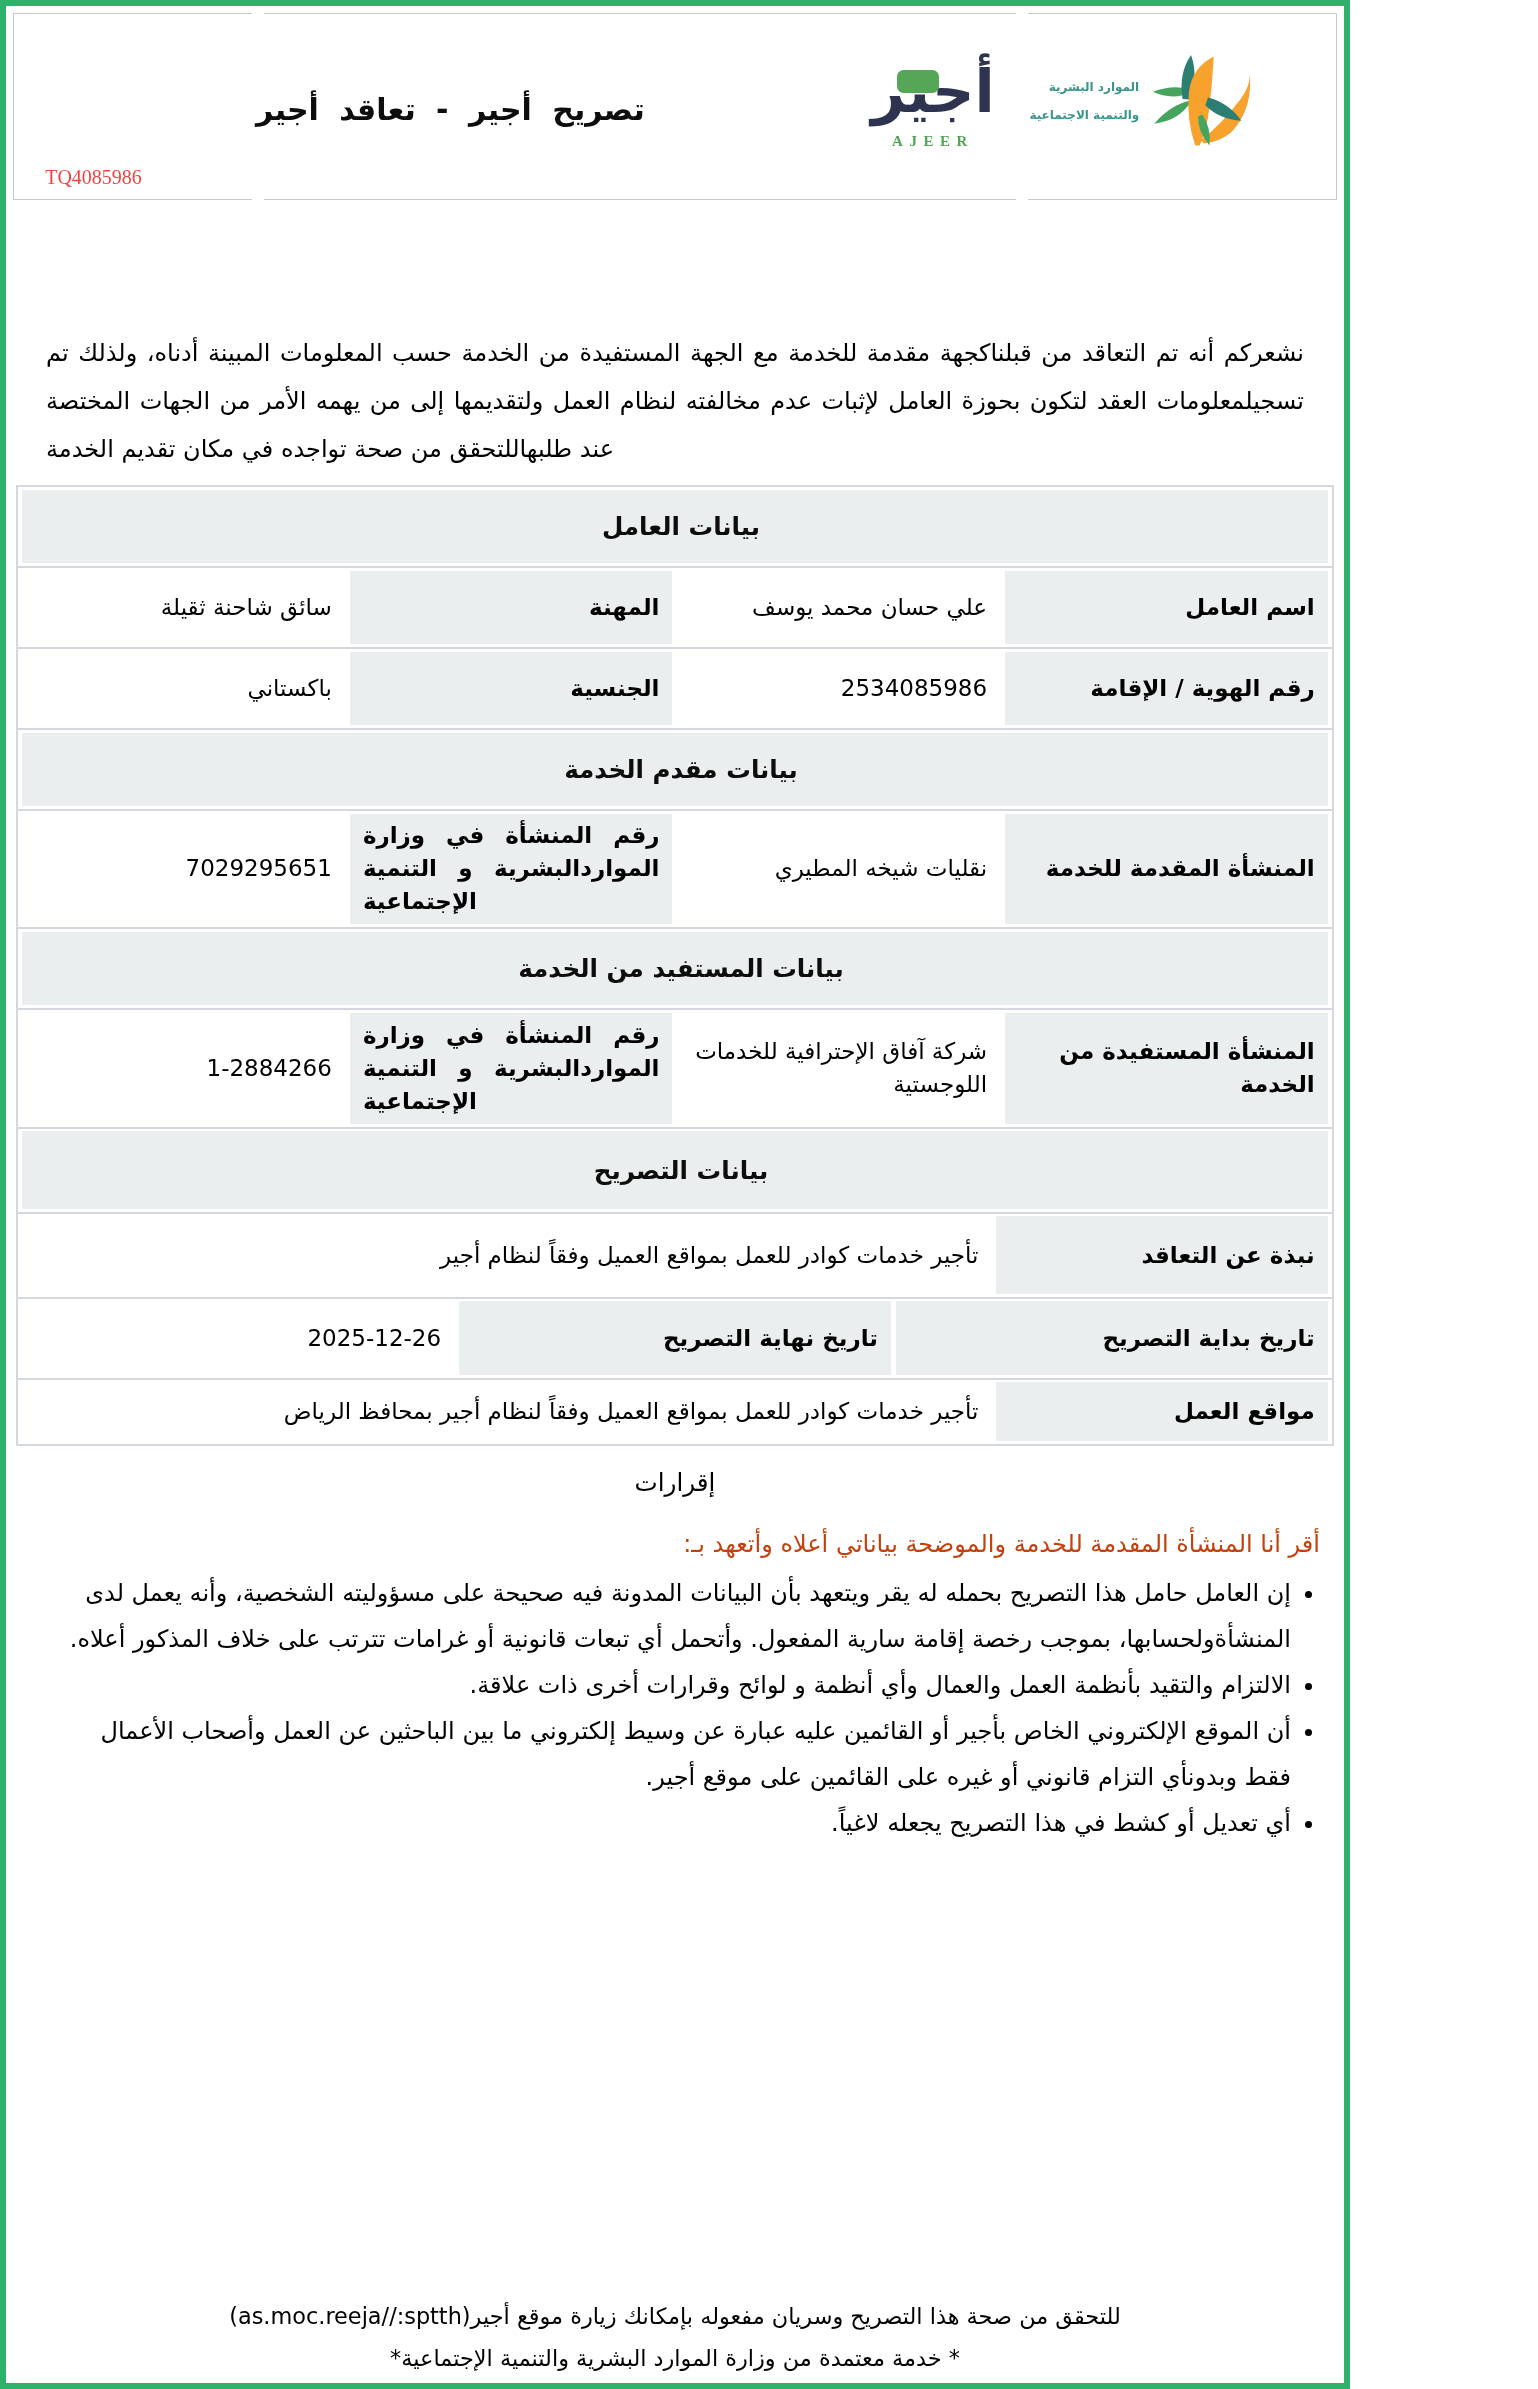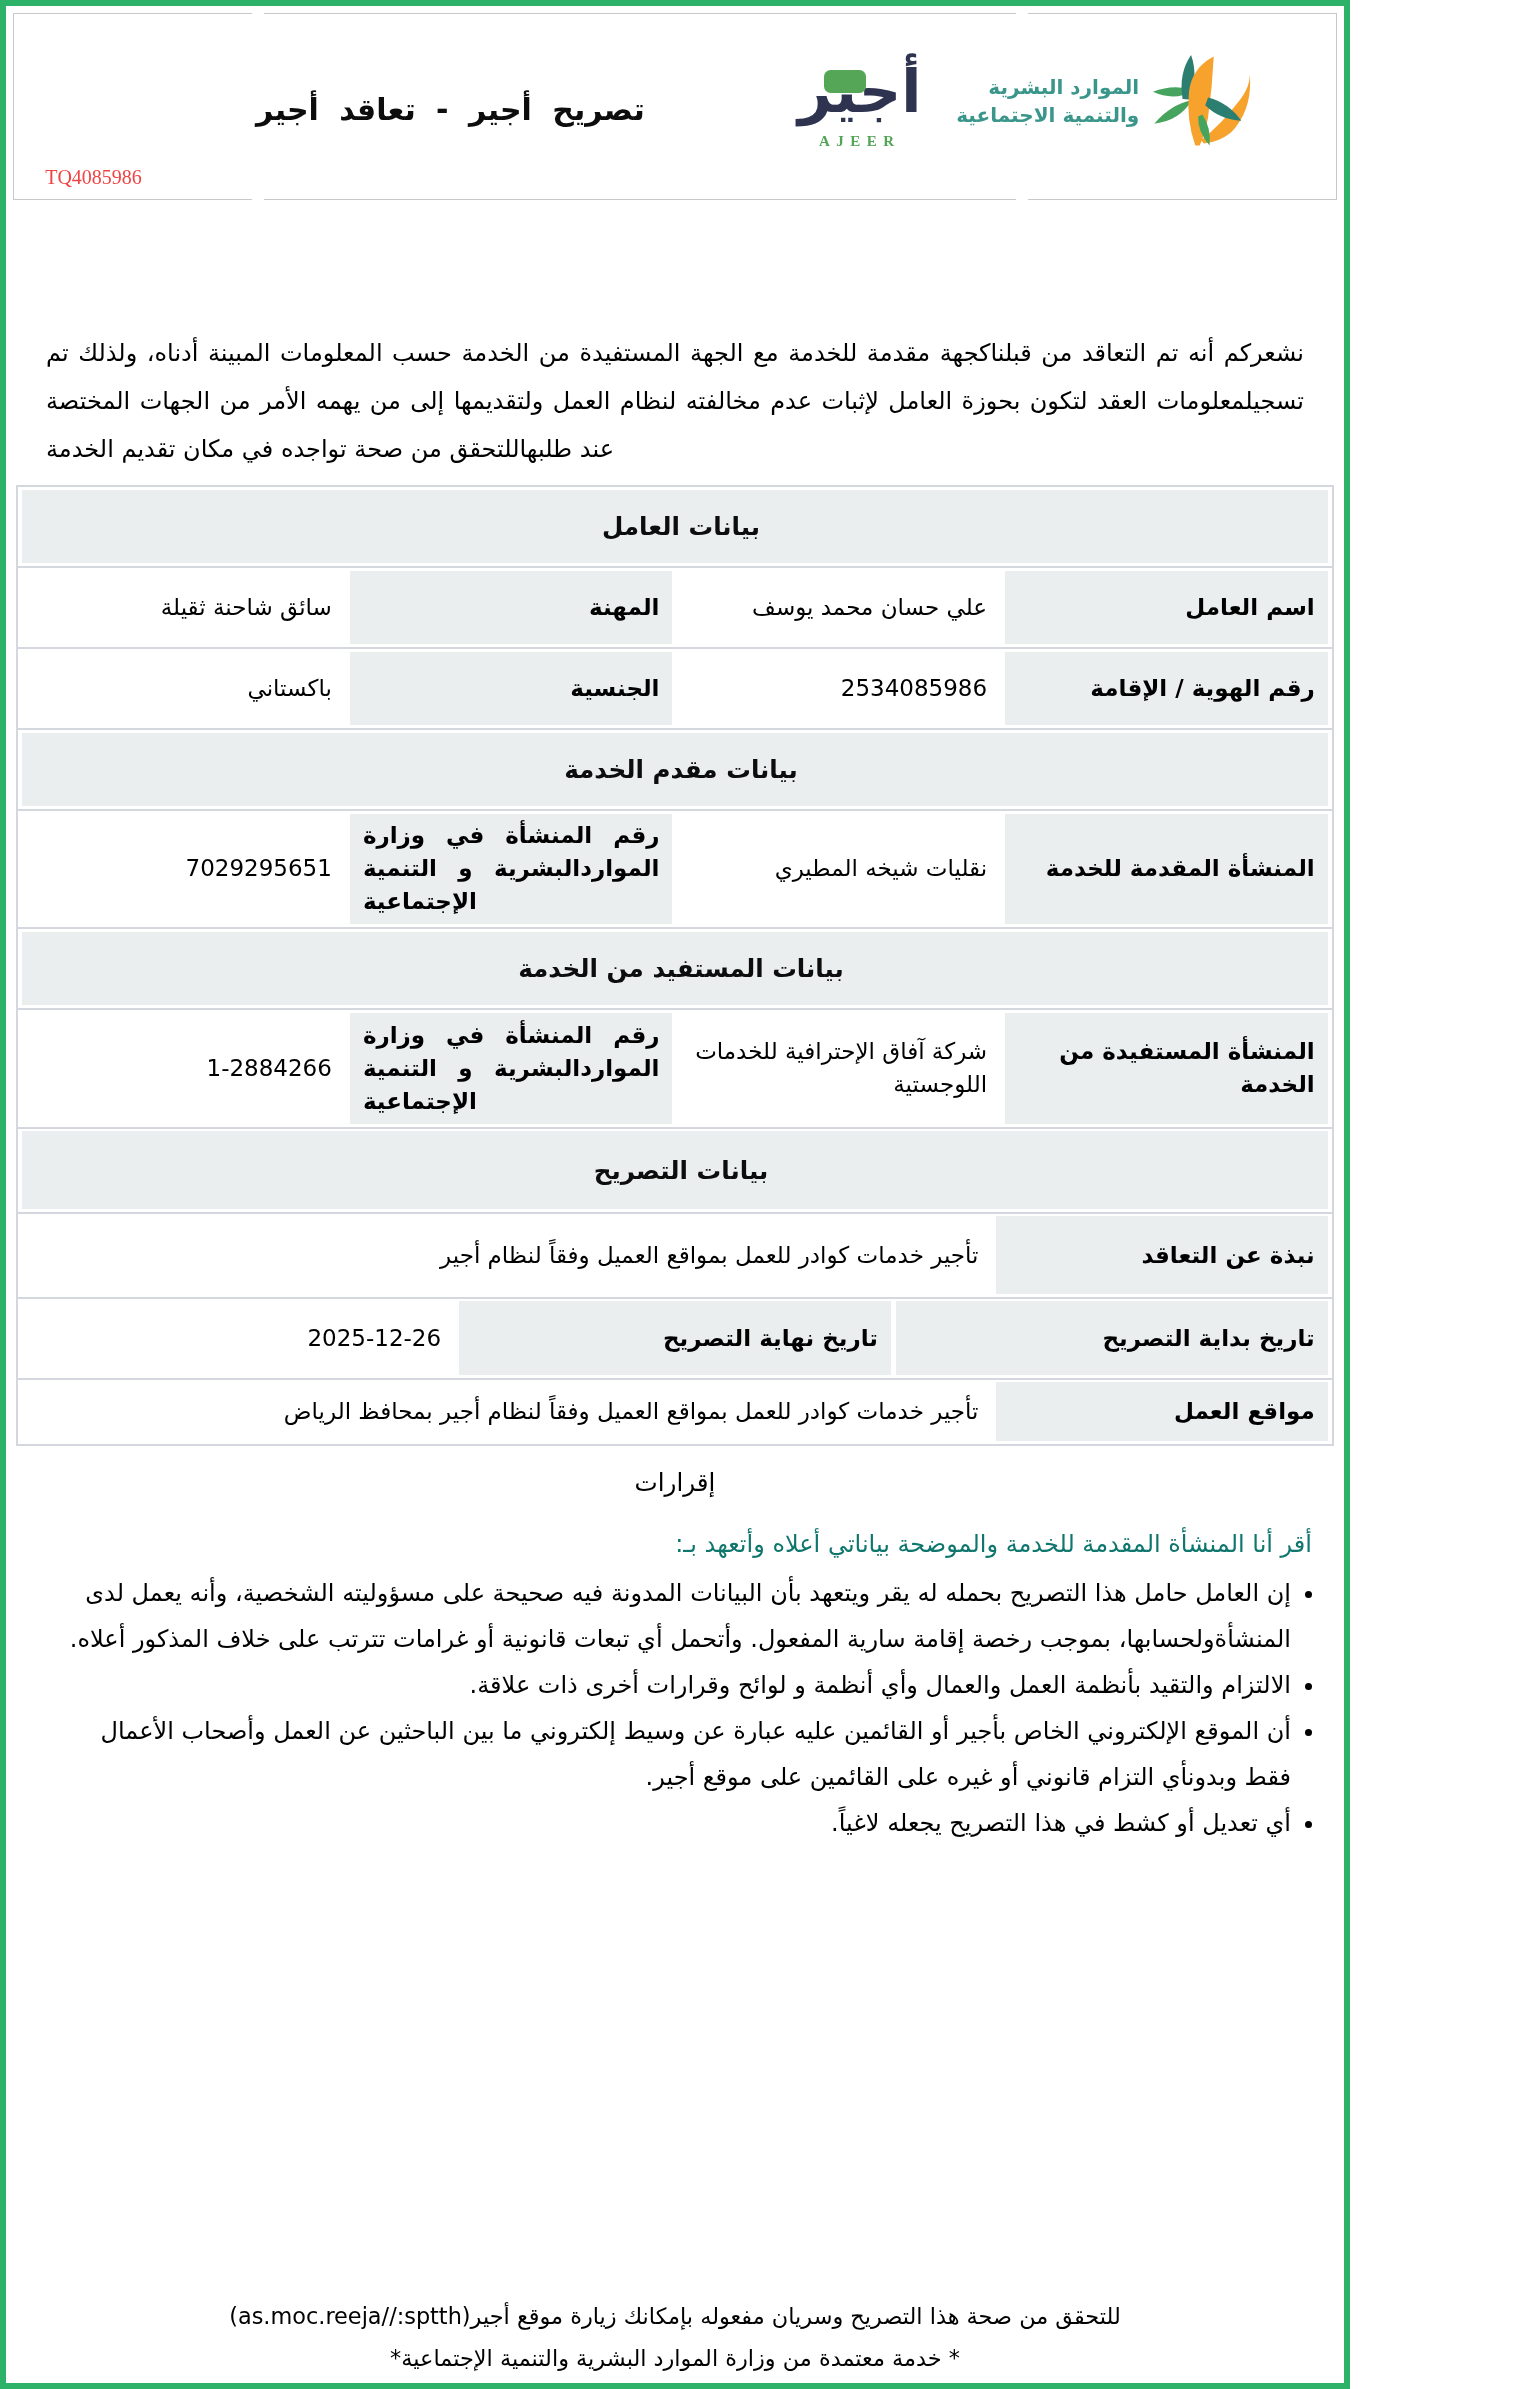--- a/index.html
+++ b/index.html
@@ -15,38 +15,38 @@
   .nt1{top:-2.9px;left:238px}.nt2{top:-2.9px;left:1002px}
   .nb1{bottom:-2.9px;left:238px}.nb2{bottom:-2.9px;left:1002px}
   .tq{position:absolute;left:31px;bottom:10px;font-family:"Liberation Serif",serif;font-size:20px;direction:ltr;color:#ef4444;}
   .doc-title{position:absolute;left:0;top:78px;width:66%;text-align:center;font-weight:bold;font-size:30px;word-spacing:10px;color:#0d0d0d;}
   .logos{position:absolute;right:85px;top:39px;display:flex;direction:ltr;align-items:center;gap:32px;}
   .ajeer{position:relative;width:129px;text-align:center;}
   .ajeer-ar{font-size:59px;font-weight:bold;color:#2e3450;line-height:78px;}
   .ajeer-sq{position:absolute;top:17.3px;left:29px;width:42px;height:23px;background:#55a757;border-radius:6.5px;}
   .ajeer-en{color:#52a556;font-size:15px;letter-spacing:6.5px;font-weight:bold;direction:ltr;margin-top:1.4px;font-family:Liberation Serif, serif;}
   .ministry{display:flex;align-items:center;gap:11.6px;}
-  .min-text{text-align:right;color:#3a968a;font-weight:bold;font-size:20px;line-height:28px;white-space:nowrap;}
+  .min-text{text-align:right;color:#3a968a;font-weight:bold;font-size:12px;line-height:28px;white-space:nowrap;}
   .emblem{width:100px;height:92px;flex:none;}
   
   .intro{margin:129px 40px 0;font-size:24px;line-height:48px;text-align:justify;text-align-last:left;color:#000;}
   
   .tbl{margin:11.6px 10px 0;border-left:2.2px solid #d5d7de;border-right:2.2px solid #d5d7de;border-bottom:2.2px solid #d5d7de;}
   .trow{display:flex;gap:5px;border-top:2.2px solid #d5d7de;padding:2.9px 4.3px;align-items:stretch;min-height:81px;box-sizing:border-box;}
   .trow.tall{min-height:113px;}
   .trow.mid{min-height:85px;}
   .trow.short{min-height:66px;}
   .secbar{flex:1;background:#ebeeef;display:flex;align-items:center;justify-content:center;font-weight:bold;font-size:24.6px;color:#0d0d0d;padding-left:12px;}
   .cell{flex:1 1 0;display:flex;align-items:center;padding:5.8px 13px;font-size:23px;line-height:33px;box-sizing:border-box;color:#000;}
   .lbl{background:#ebeeef;font-weight:bold;}
   .wide{flex:3.09 1 0;}
   .jtext{width:100%;text-align:justify;text-align-last:left;}
   
   .decl-title{text-align:center;font-size:24.6px;margin-top:22px;color:#000;}
-  .decl-intro{margin:29px 32px 0;font-size:24px;line-height:36px;color:#0f766e;}
+  .decl-intro{margin:29px 24px 0;font-size:24px;line-height:36px;color:#c2410c;}
   .decl-list{margin:8.7px 0 0;padding:0 53px 0 51px;font-size:24px;line-height:46px;color:#000;}
   .decl-list li{margin:0;}
   
   .footer{margin-top:auto;text-align:center;font-size:22.4px;line-height:42px;padding-bottom:4px;color:#000;}
   .url{direction:ltr;unicode-bidi:isolate;}
 </style>
 </head>
 <body>
 
 <div class="page">

